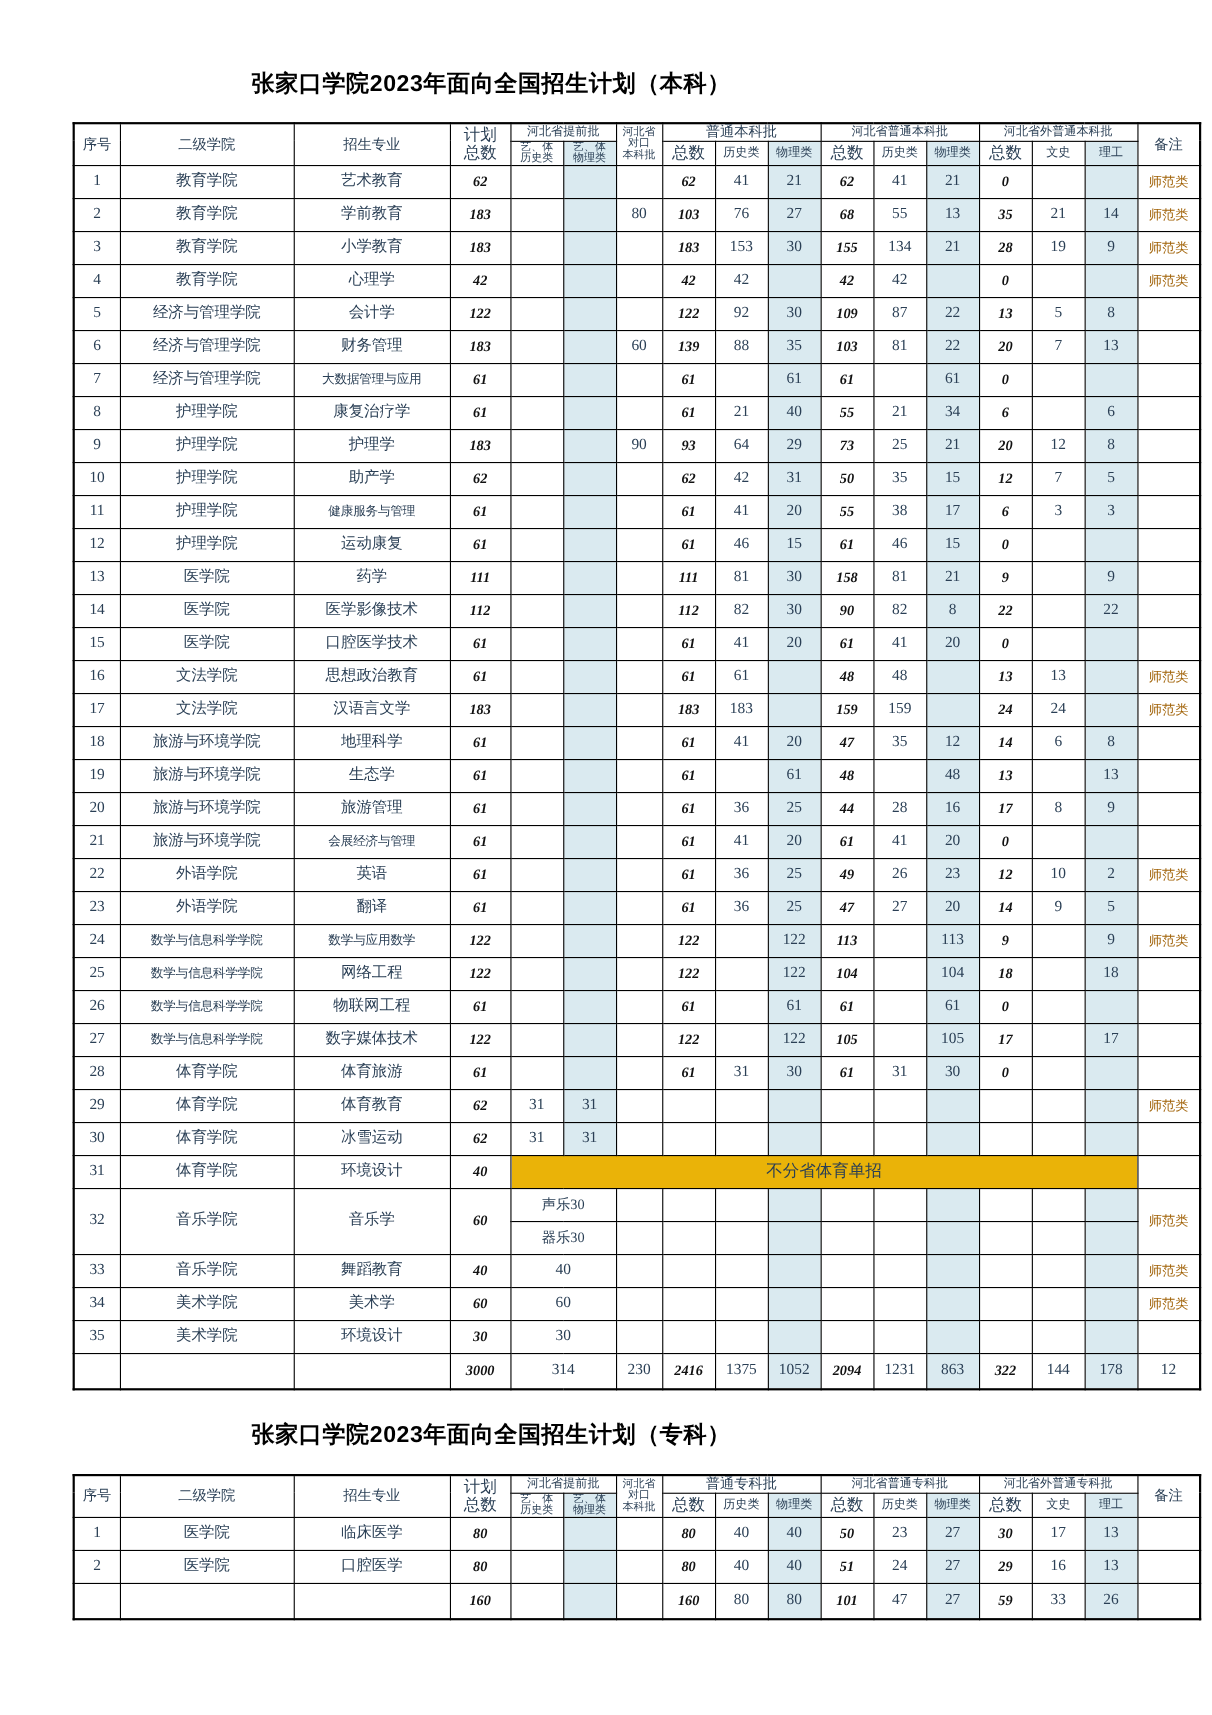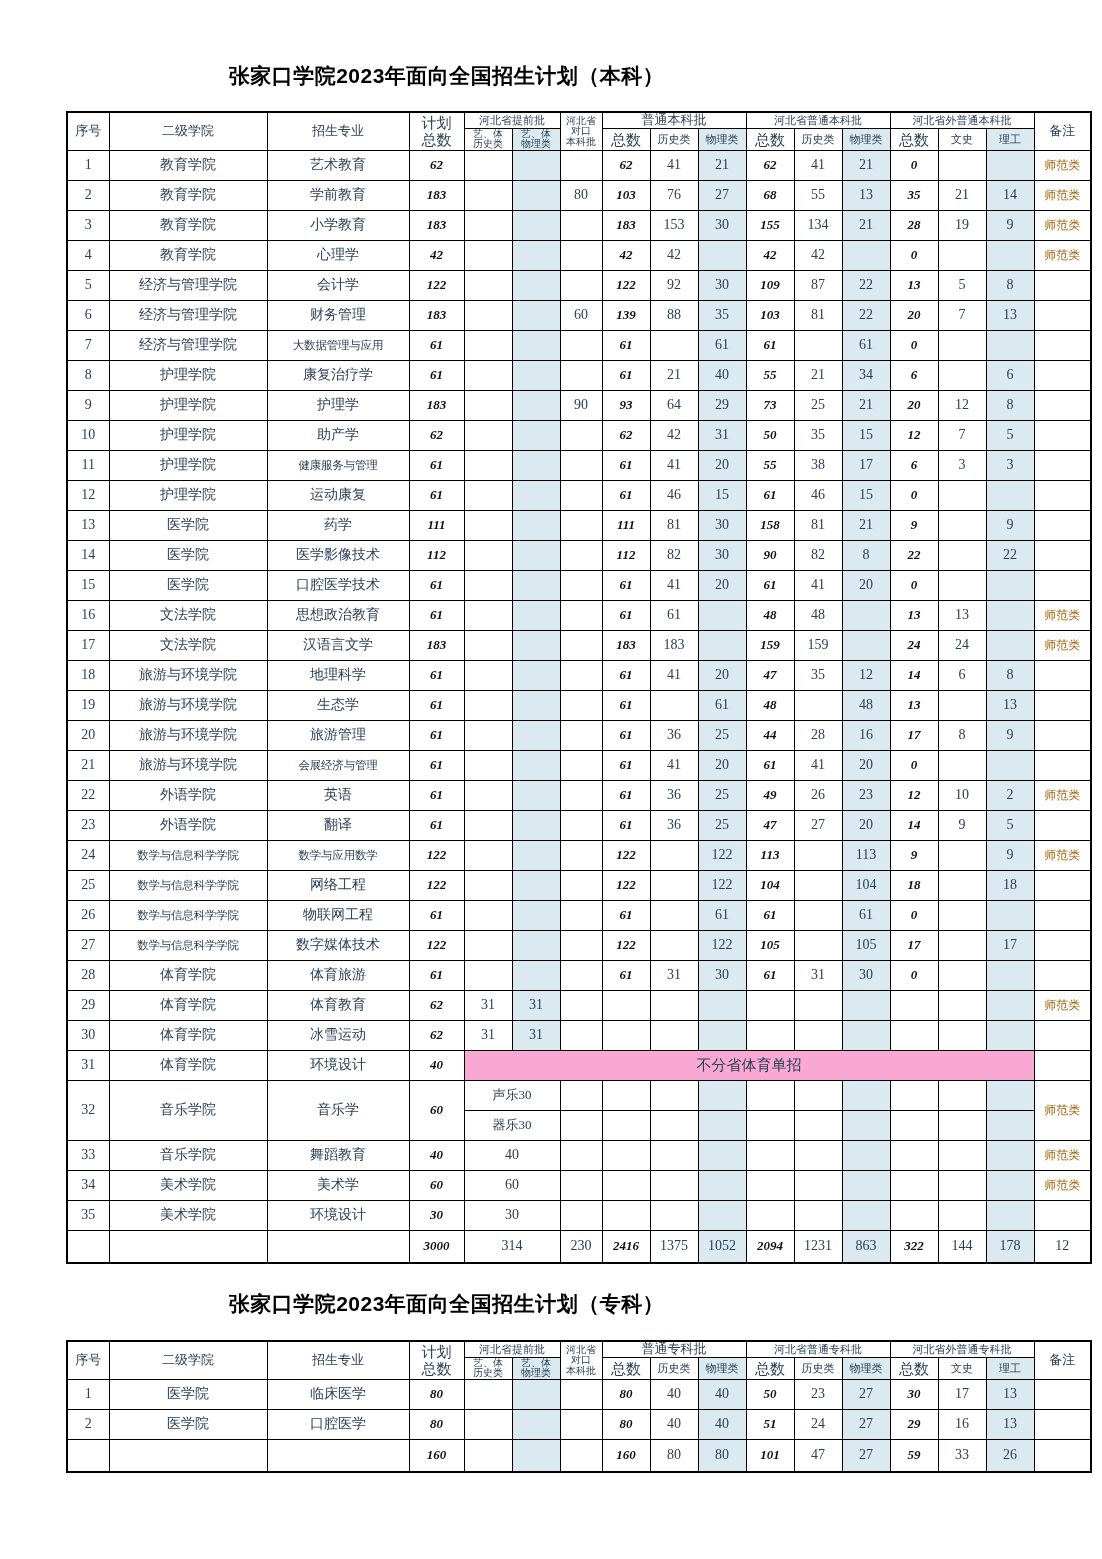--- a/index.html
+++ b/index.html
@@ -91,21 +91,21 @@
   tbody td.txt {
     font-family: "Liberation Serif", "DejaVu Serif", serif;
     font-size: 14px;
     color: #2a3f55;
   }
   tbody td.txt.narrow { font-size: 11.5px; letter-spacing: -0.2px; }
   tbody td.idx { font-size: 14px; color: #2a3f55; }
   tbody td.note { font-size: 12px; color: #a16207; }
   tbody td.plain { font-size: 14px; color: #2a3f55; }
   tbody td.merged-note {
-    background: #f9a8d4;
+    background: #eab308;
     font-size: 15px;
     color: #2a3f55;
     font-family: "Liberation Serif","DejaVu Serif",serif;
   }
   tbody tr.total td { height: 31px; }
   tbody tr.total td.num-italic { font-weight: bold; }
   td.sub { font-size: 13px; color: #2a3f55; }
 </style>
 </head>
 <body>

